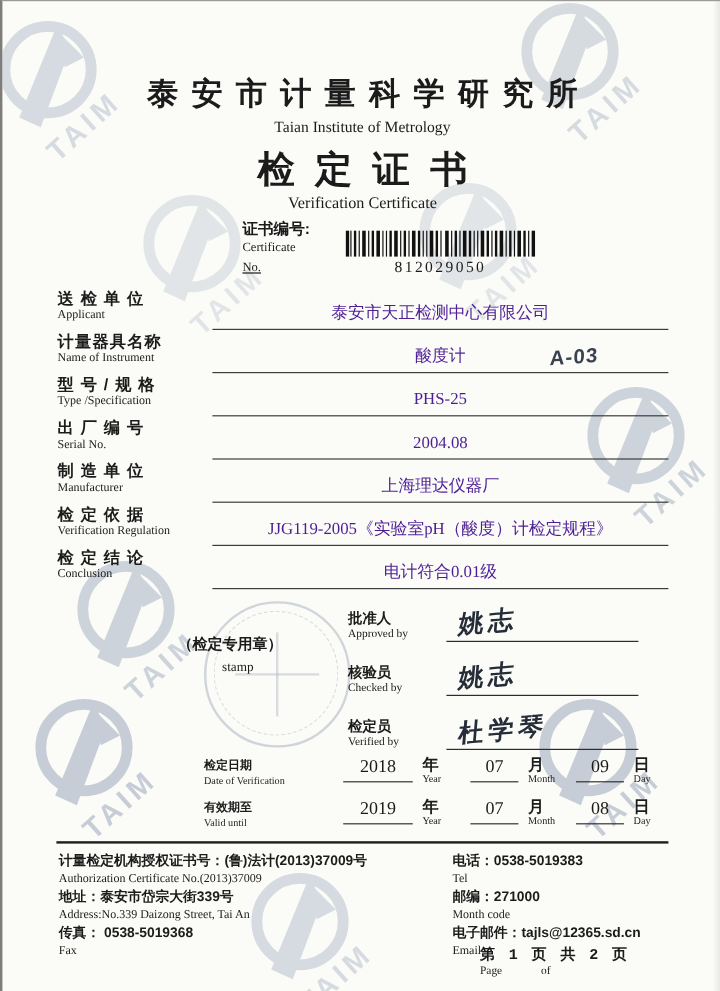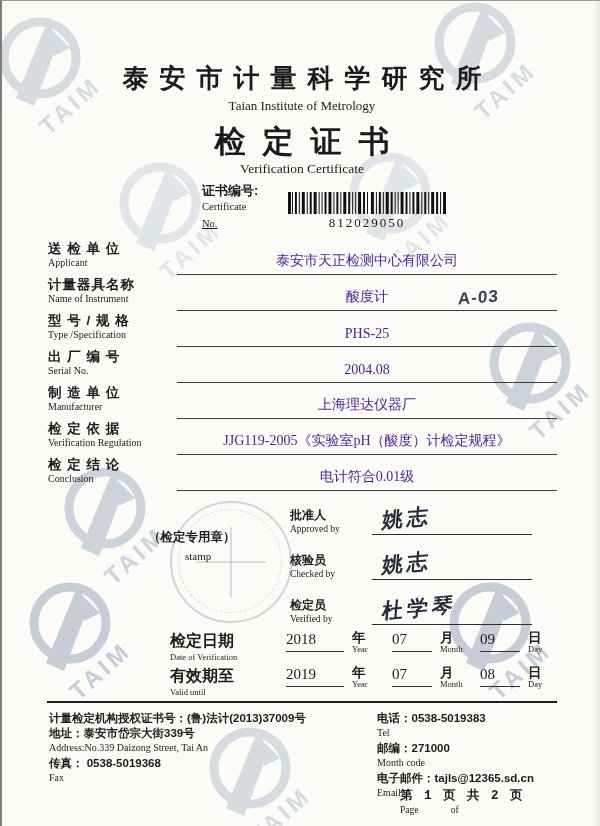--- a/index.html
+++ b/index.html
@@ -67,23 +67,23 @@
   .sigrow{position:relative; height:45px;}
   .siglabel-zh{position:absolute; left:0; top:12px; font-size:12px; font-weight:bold;}
   .siglabel-en{position:absolute; left:0; top:29px; font-family:"Liberation Serif", serif; font-size:9.5px; white-space:nowrap;}
   .sigline{position:absolute; left:82px; right:8px; bottom:5px; border-bottom:1.5px solid #2c2c2c;}
   .sigtext{position:absolute; left:92px; bottom:8px; font-size:21px; font-weight:700;
     color:#242d38; transform:rotate(-5deg) skewX(-10deg); letter-spacing:4px; white-space:nowrap;}
   
   .dates{position:absolute; left:168px; top:630px; z-index:2;}
   .drow{position:relative; height:35px; display:flex; align-items:flex-start;}
   .dlabel{width:112px; position:relative;}
-  .dlabel .zh{font-size:16px; font-weight:bold;font-family:Liberation Mono, monospace;}
+  .dlabel .zh{font-size:10px; font-weight:bold;font-family:Liberation Mono, monospace;}
   .dlabel .en{font-family:"Liberation Serif", serif; font-size:8.5px; white-space:nowrap;}
-  .dval{width:58px; text-align:left; border-bottom:1.2px solid #333; margin:0 4px;
+  .dval{width:58px; text-align:center; border-bottom:1.2px solid #333; margin:0 4px;
     font-family:"Liberation Serif", serif; font-size:15px; padding-bottom:3px;}
   .dval.small{width:40px;}
   .dunit{width:36px; text-align:left; padding-left:4px;}
   .dunit .zh{font-size:13.5px; font-weight:bold; line-height:14px;}
   .dunit .en{font-family:"Liberation Serif", serif; font-size:8.5px; line-height:9px;}
   
   .rule{position:absolute; top:700px; left:45px; right:45px; border-top:2px solid #1e1e1e; z-index:2;}
   .fcol{position:absolute; top:710px; z-index:2;}
   .fcol.left{left:47px; width:295px;}
   .fcol.right{left:347px; width:230px;margin-left:28px;}
@@ -349,20 +349,21 @@
         <div class="zh">日</div>
         <div class="en">Day</div>
       </div>
     </div>
   </div>
 
   <div class="rule"></div>
 
   <div class="fcol left">
     <div class="f-zh">计量检定机构授权证书号：(鲁)法计(2013)37009号</div>
+    <div class="f-en">Authorization Certificate No.(2013)37009</div>
     <div class="f-zh">地址：泰安市岱宗大街339号</div>
     <div class="f-en">Address:No.339 Daizong Street, Tai An</div>
     <div class="f-zh">传真：  0538-5019368</div>
     <div class="f-en">Fax</div>
   </div>
 
   <div class="fcol right">
     <div class="f-zh">电话：0538-5019383</div>
     <div class="f-en">Tel</div>
     <div class="f-zh">邮编：271000</div>

